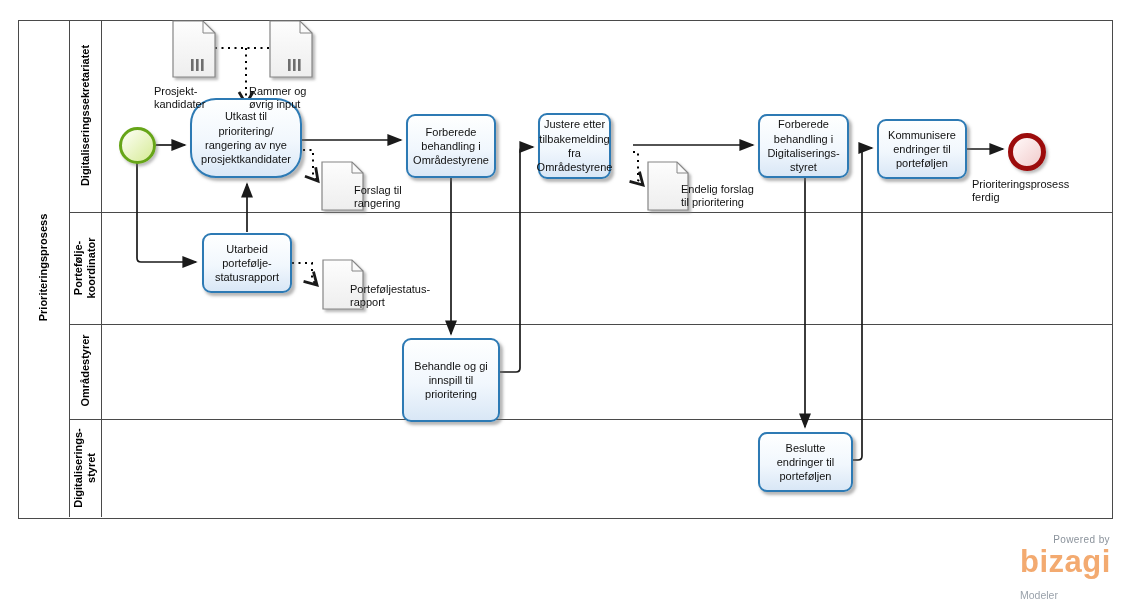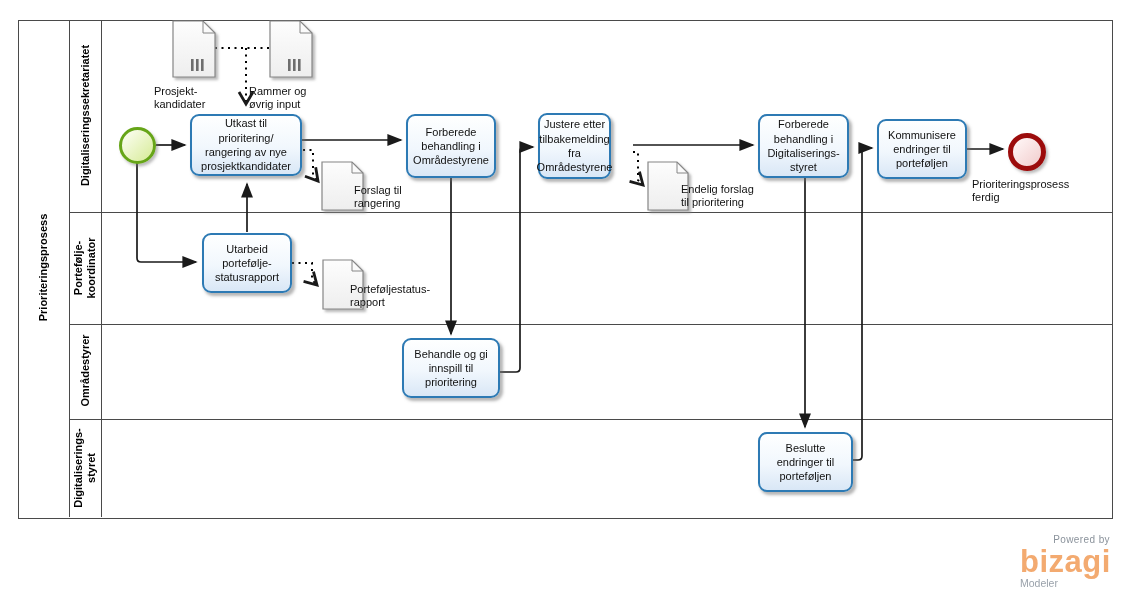--- a/index.html
+++ b/index.html
@@ -31,21 +31,21 @@
     white-space:pre-line;color:#111;
   }
   svg.overlay{position:absolute;left:0;top:0;z-index:1;}
   .task,.event{z-index:2;}
   .lbl{z-index:3;}
   .logo{position:absolute;left:1020px;top:534px;width:90px;z-index:3;}
   .logo .powered{font-size:10px;font-weight:normal;color:#8a929b;
     text-align:right;letter-spacing:.4px;}
   .logo .bizagi{font-size:31px;font-weight:bold;color:#f3aa70;
     letter-spacing:.5px;line-height:1;margin-top:1px;}
-  .logo .modeler{font-size:10.5px;color:#9aa2ab;margin-top:0px;}
+  .logo .modeler{font-size:10.5px;color:#9aa2ab;margin-top:12px;}
 </style>
 </head>
 <body>
 
 <div id="canvas">
 
   <div class="line" style="left:18px;top:20px;width:1093px;height:497px;background:none;border:1px solid #4a4a4a;"></div>
   <div class="line" style="left:69px;top:20px;width:1px;height:497px;"></div>
   <div class="line" style="left:101px;top:20px;width:1px;height:497px;"></div>
   <div class="line" style="left:69px;top:212px;width:1043px;height:1px;"></div>
@@ -115,42 +115,42 @@
     <g fill="#6e6e6e">
       <rect x="191" y="59" width="2.6" height="12"></rect>
       <rect x="196" y="59" width="2.6" height="12"></rect>
       <rect x="201" y="59" width="2.6" height="12"></rect>
       <rect x="288" y="59" width="2.6" height="12"></rect>
       <rect x="293" y="59" width="2.6" height="12"></rect>
       <rect x="298" y="59" width="2.6" height="12"></rect>
     </g>
   </svg>
 
-  <div class="task" style="left:190px;top:114px;width:112px;height:62px;">Utkast til
+  <div class="task" style="left:190px;top:98px;width:112px;height:80px;border-radius:26px;">Utkast til
 prioritering/
 rangering av nye
 prosjektkandidater</div>
   <div class="task" style="left:406px;top:114px;width:90px;height:64px;">Forberede
 behandling i
 Områdestyrene</div>
   <div class="task" style="left:538px;top:113px;width:73px;height:66px;">Justere  etter
 tilbakemelding
 fra
 Områdestyrene</div>
   <div class="task" style="left:758px;top:114px;width:91px;height:64px;">Forberede
 behandling i
 Digitaliserings-
 styret</div>
   <div class="task" style="left:877px;top:119px;width:90px;height:60px;">Kommunisere
 endringer til
 porteføljen</div>
   <div class="task" style="left:202px;top:233px;width:90px;height:60px;">Utarbeid
 portefølje-
 statusrapport</div>
-  <div class="task" style="left:402px;top:338px;width:98px;height:60px;">Behandle og gi
+  <div class="task" style="left:402px;top:338px;width:98px;height:84px;">Behandle og gi
 innspill til
 prioritering</div>
   <div class="task" style="left:758px;top:432px;width:95px;height:60px;">Beslutte
 endringer til
 porteføljen</div>
 
   <div class="event" id="start-event" style="left:119px;top:127px;width:31px;height:31px;"></div>
   <div class="event" id="end-event" style="left:1008px;top:133px;width:28px;height:28px;"></div>
 
   <div class="lbl" style="left:972px;top:178px;width:110px;">Prioriteringsprosess

